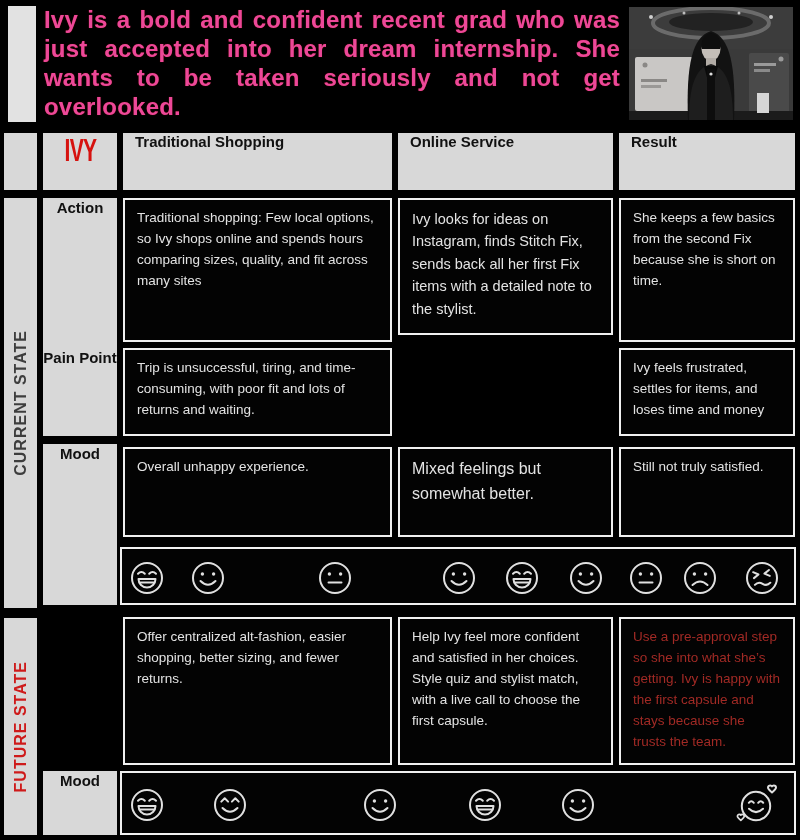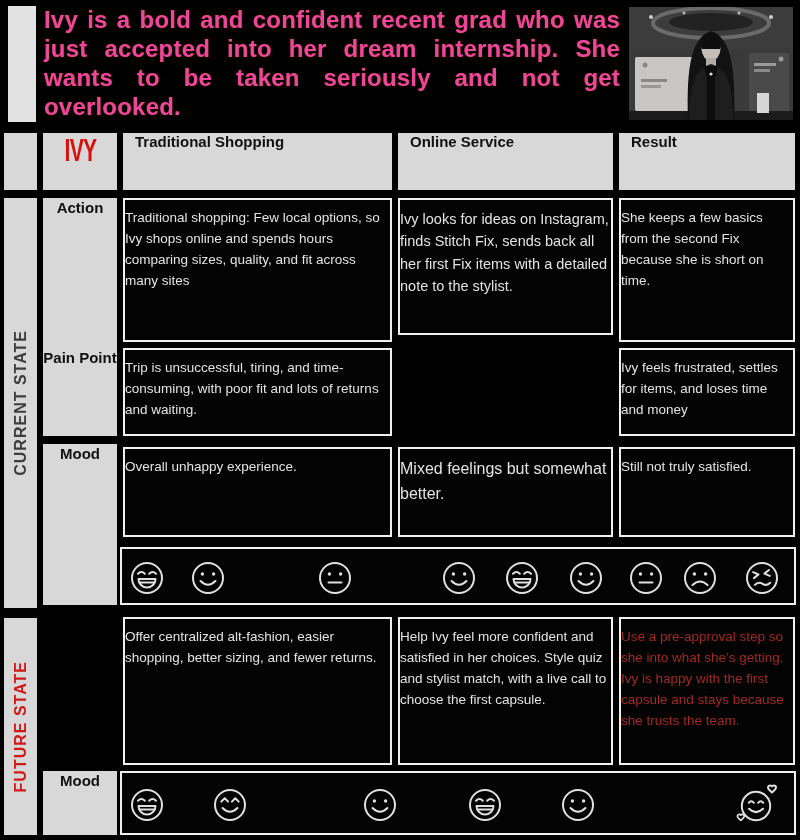--- a/index.html
+++ b/index.html
@@ -24,21 +24,21 @@
   .hcell{font-size:15px;padding-left:12px;}
   .hcell.center{justify-content:center;padding-left:0;}
   .lcell{font-size:15px;justify-content:center;text-align:center;white-space:pre-line;line-height:1.35;}
   .ivy-text{color:#d6120f;font-size:31px;font-weight:800;display:inline-block;transform:scaleX(.68);letter-spacing:-1px;}
   .sidebar{position:absolute;background:#d8d8d8;display:flex;align-items:center;justify-content:center;}
   .vlabel{writing-mode:vertical-rl;transform:rotate(180deg);font-weight:bold;font-size:16px;letter-spacing:1px;white-space:nowrap;}
   .vlabel.gray{color:#3d3d3d;}
   .vlabel.red{color:#ce1a1a;}
   .cell{
     position:absolute;background:#030303;border:2px solid #f0f0f0;box-sizing:border-box;
-    color:#e3e3e3;font-size:13.5px;line-height:1.55;padding:8px 0;
+    color:#e3e3e3;font-size:13.5px;line-height:1.55;padding:8px 12px;
   }
   .cell.red-text{color:#a12a25;}
   .strip{padding:0;}
   .emoji{position:absolute;display:block;}
 </style>
 </head>
 <body>
 
 <div id="page">
 

